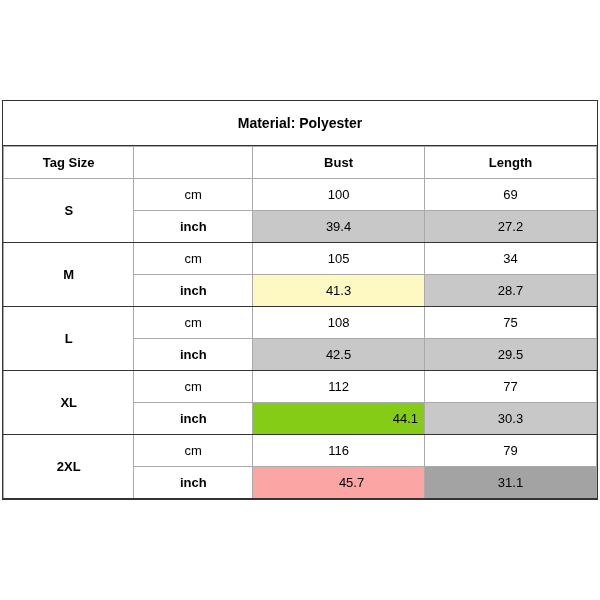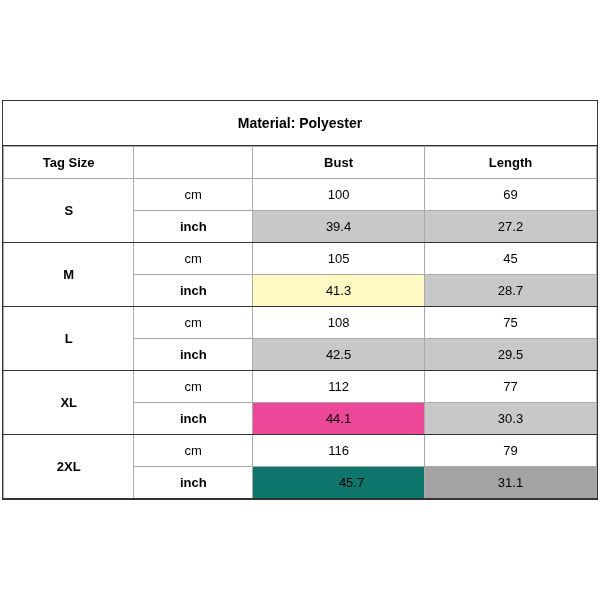--- a/index.html
+++ b/index.html
@@ -72,21 +72,21 @@
         </tr>
         <tr>
           <td style="font-weight: bold; border-bottom: 1.5px solid rgb(51, 51, 51);">inch</td>
           <td style="background-color: rgb(200, 200, 200); border-bottom: 1.5px solid rgb(51, 51, 51);">39.4</td>
           <td style="background-color: rgb(200, 200, 200); border-bottom: 1.5px solid rgb(51, 51, 51);">27.2</td>
         </tr>
         <tr>
           <td rowspan="2" style="font-weight: bold; border-right: 1.5px solid rgb(170, 170, 170); border-bottom: 1.5px solid rgb(51, 51, 51);">M</td>
           <td>cm</td>
           <td>105</td>
-          <td>45</td>
+          <td>34</td>
         </tr>
         <tr>
           <td style="font-weight: bold; border-bottom: 1.5px solid rgb(51, 51, 51);">inch</td>
           <td style="background-color: #fef9c3; border-bottom: 1.5px solid rgb(51, 51, 51);">41.3</td>
           <td style="background-color: rgb(200, 200, 200); border-bottom: 1.5px solid rgb(51, 51, 51);">28.7</td>
         </tr>
         <tr>
           <td rowspan="2" style="font-weight: bold; border-right: 1.5px solid rgb(170, 170, 170); border-bottom: 1.5px solid rgb(51, 51, 51);">L</td>
           <td>cm</td>
           <td>108</td>
@@ -98,29 +98,29 @@
           <td style="background-color: rgb(200, 200, 200); border-bottom: 1.5px solid rgb(51, 51, 51);">29.5</td>
         </tr>
         <tr>
           <td rowspan="2" style="font-weight: bold; border-right: 1.5px solid rgb(170, 170, 170); border-bottom: 1.5px solid rgb(51, 51, 51);">XL</td>
           <td>cm</td>
           <td>112</td>
           <td>77</td>
         </tr>
         <tr>
           <td style="font-weight: bold; border-bottom: 1.5px solid rgb(51, 51, 51);">inch</td>
-          <td style="background-color: #ec4899; border-bottom: 1.5px solid rgb(51, 51, 51);">44.1</td>
+          <td style="background-color: #84cc16; border-bottom: 1.5px solid rgb(51, 51, 51); text-align: right;">44.1</td>
           <td style="background-color: rgb(200, 200, 200); border-bottom: 1.5px solid rgb(51, 51, 51);">30.3</td>
         </tr>
         <tr>
           <td rowspan="2" style="font-weight: bold; border-right: 1.5px solid rgb(170, 170, 170); border-bottom: 1.5px solid rgb(51, 51, 51);">2XL</td>
           <td>cm</td>
           <td>116</td>
           <td>79</td>
         </tr>
         <tr>
           <td style="font-weight: bold; border-bottom: 1.5px solid rgb(51, 51, 51);">inch</td>
-          <td style="background-color: #0f766e; border-bottom: 1.5px solid rgb(51, 51, 51); padding-left: 32px;">45.7</td>
+          <td style="background-color: #fca5a5; border-bottom: 1.5px solid rgb(51, 51, 51); padding-left: 32px;">45.7</td>
           <td style="background-color: #a3a3a3; border-bottom: 1.5px solid rgb(51, 51, 51);">31.1</td>
         </tr>
       </tbody>
   </table>
 </div>
 
 </body></html>

